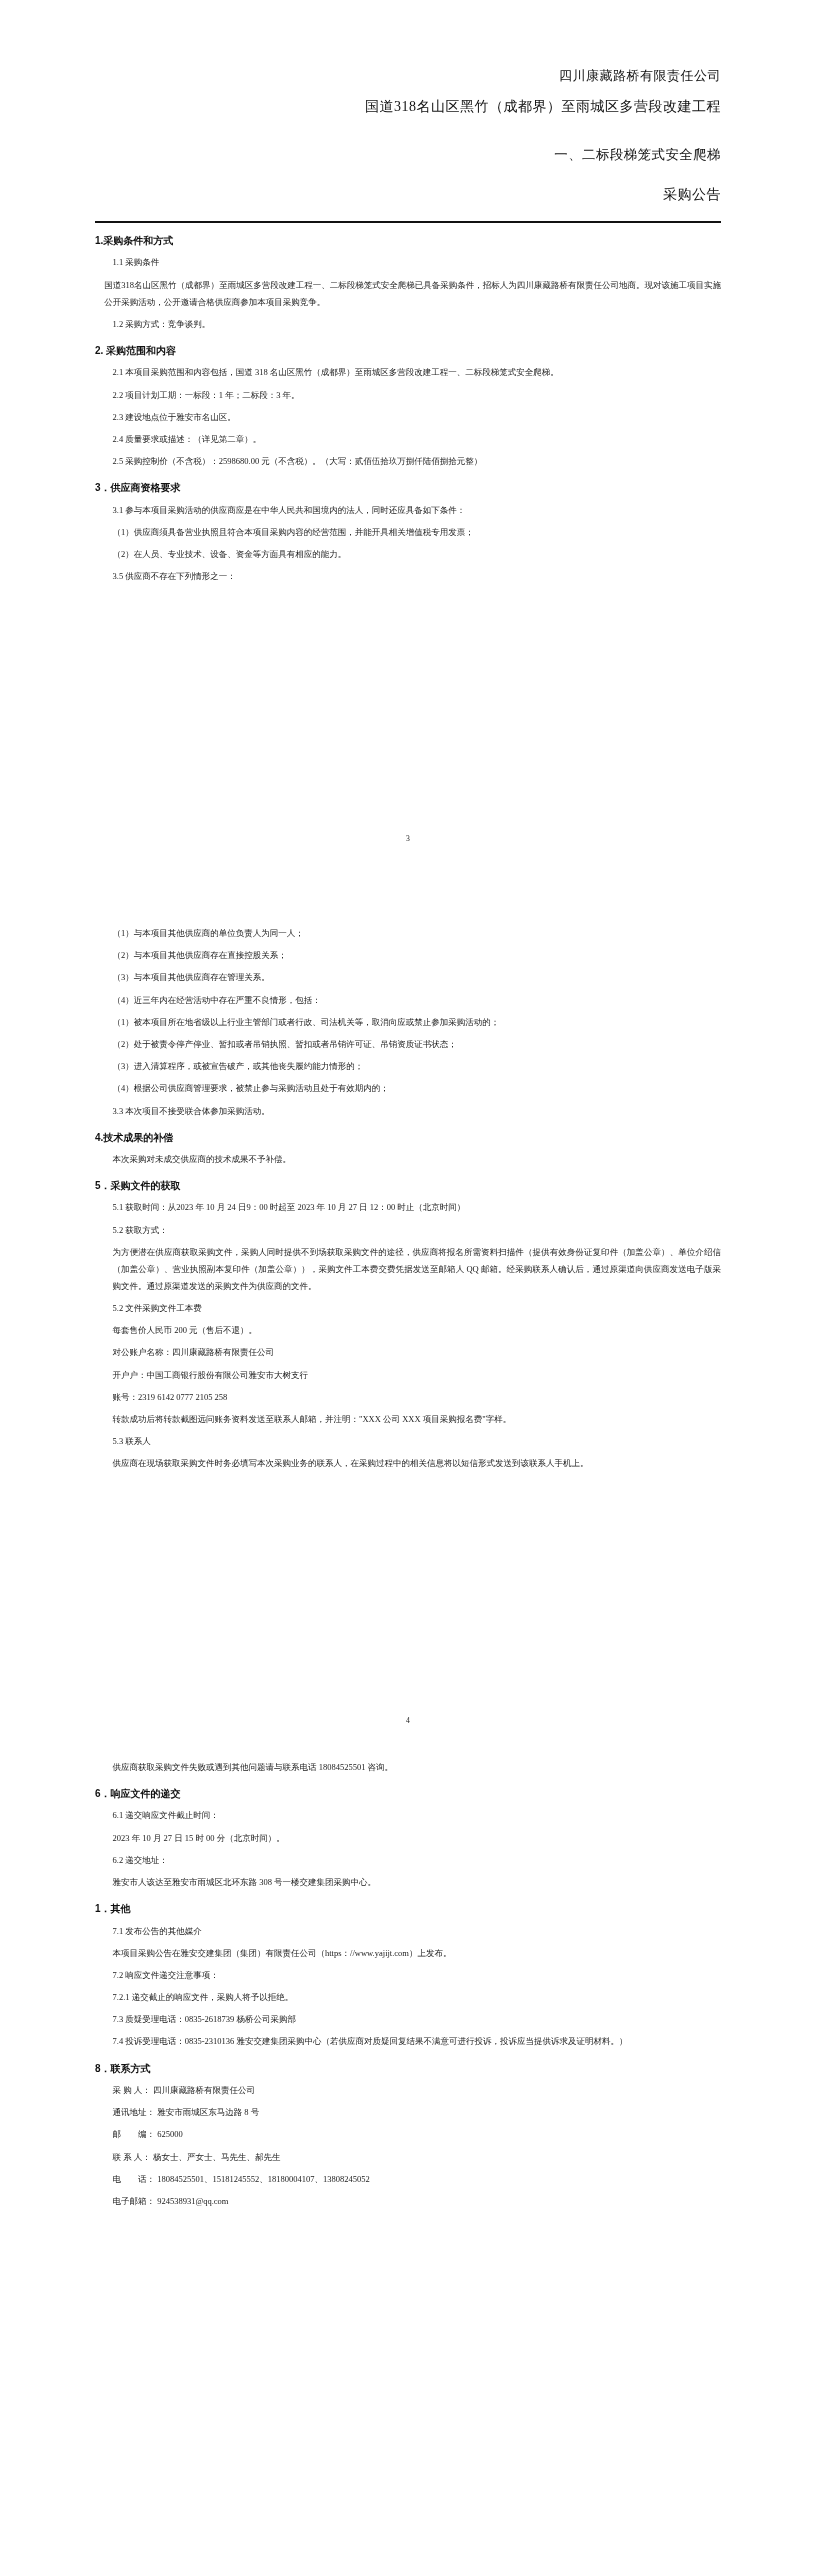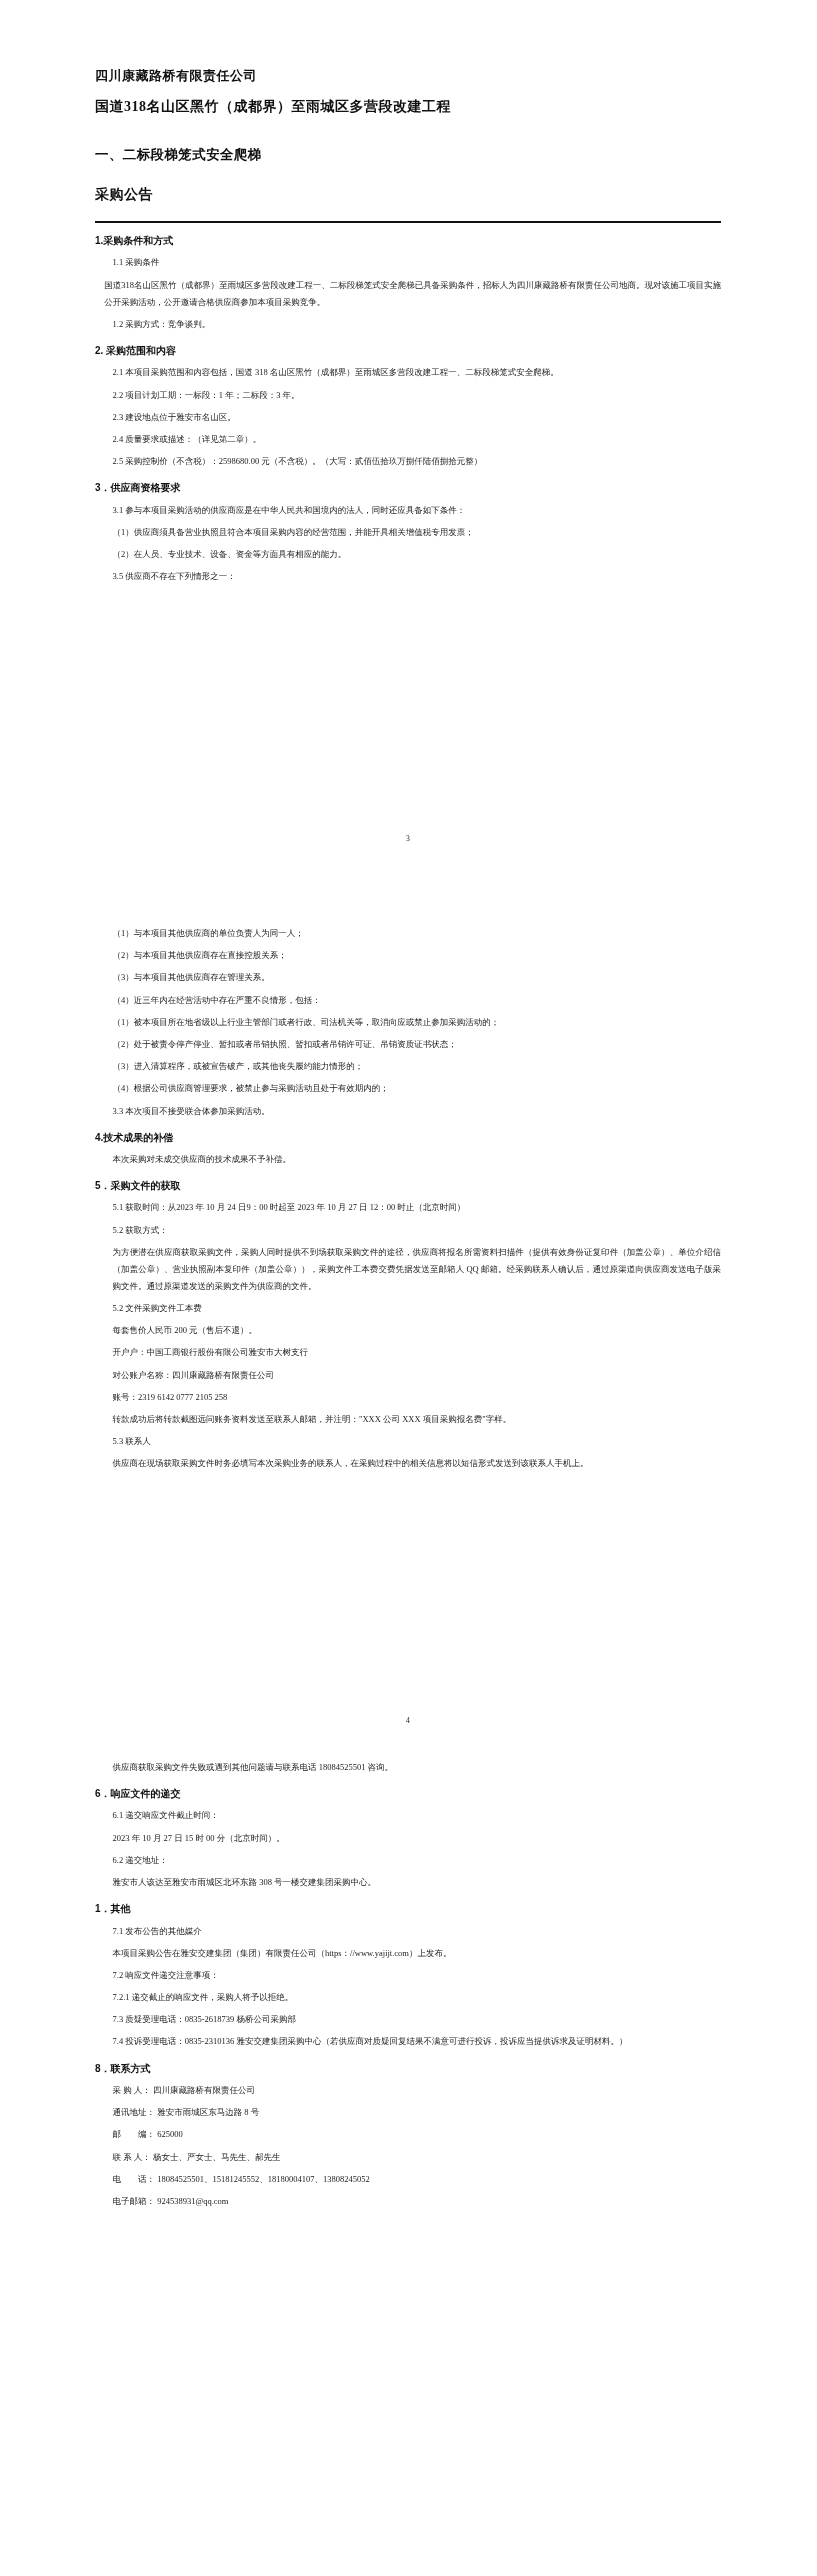--- a/index.html
+++ b/index.html
@@ -15,22 +15,22 @@
   }
   .sheet{
     position:absolute;
     left:95px;
     width:626px;
     box-sizing:border-box;
   }
   
   .p1{top:67px;}
   .title-line{
-    text-align:left;
-    font-weight:bold;
+    text-align:right;
+    font-weight:normal;
     color:#111;
     letter-spacing:0.5px;
   }
   .t1{font-size:13px;margin-bottom:13.4px;}
   .t2{font-size:14px;margin-bottom:30px;}
   .t3{font-size:13.4px;margin-bottom:21.6px;}
   .t4{font-size:14px;margin-bottom:17.5px;}
   .rule{
     height:1.5px;background:#111;margin:5.2px 0 11.3px 0;
   }
@@ -103,22 +103,22 @@
 
     <div class="h1">4.技术成果的补偿</div>
     <p class="body indent">本次采购对未成交供应商的技术成果不予补偿。</p>
 
     <div class="h1">5．采购文件的获取</div>
     <p class="body indent">5.1 获取时间：从2023 年 10 月 24 日9：00 时起至 2023 年 10 月 27 日 12：00 时止（北京时间）</p>
     <p class="body indent">5.2 获取方式：</p>
     <p class="body indent">为方便潜在供应商获取采购文件，采购人同时提供不到场获取采购文件的途径，供应商将报名所需资料扫描件（提供有效身份证复印件（加盖公章）、单位介绍信（加盖公章）、营业执照副本复印件（加盖公章）），采购文件工本费交费凭据发送至邮箱人 QQ 邮箱。经采购联系人确认后，通过原渠道向供应商发送电子版采购文件。通过原渠道发送的采购文件为供应商的文件。</p>
     <p class="body indent">5.2 文件采购文件工本费</p>
     <p class="body indent">每套售价人民币 200 元（售后不退）。</p>
+    <p class="body indent">对公账户名称：四川康藏路桥有限责任公司</p>
     <p class="body indent">开户户：中国工商银行股份有限公司雅安市大树支行</p>
-    <p class="body indent">对公账户名称：四川康藏路桥有限责任公司</p>
     <p class="body indent">账号：2319 6142 0777 2105 258</p>
     <p class="body indent">转款成功后将转款截图远问账务资料发送至联系人邮箱，并注明："XXX 公司 XXX 项目采购报名费"字样。</p>
     <p class="body indent">5.3 联系人</p>
     <p class="body indent">供应商在现场获取采购文件时务必填写本次采购业务的联系人，在采购过程中的相关信息将以短信形式发送到该联系人手机上。</p>
   </div>
 
   <div class="pagenum" style="top:1716px;">4</div>
 
   <div class="sheet" style="top:1759px;">
     <p class="body indent">供应商获取采购文件失败或遇到其他问题请与联系电话 18084525501 咨询。</p>

